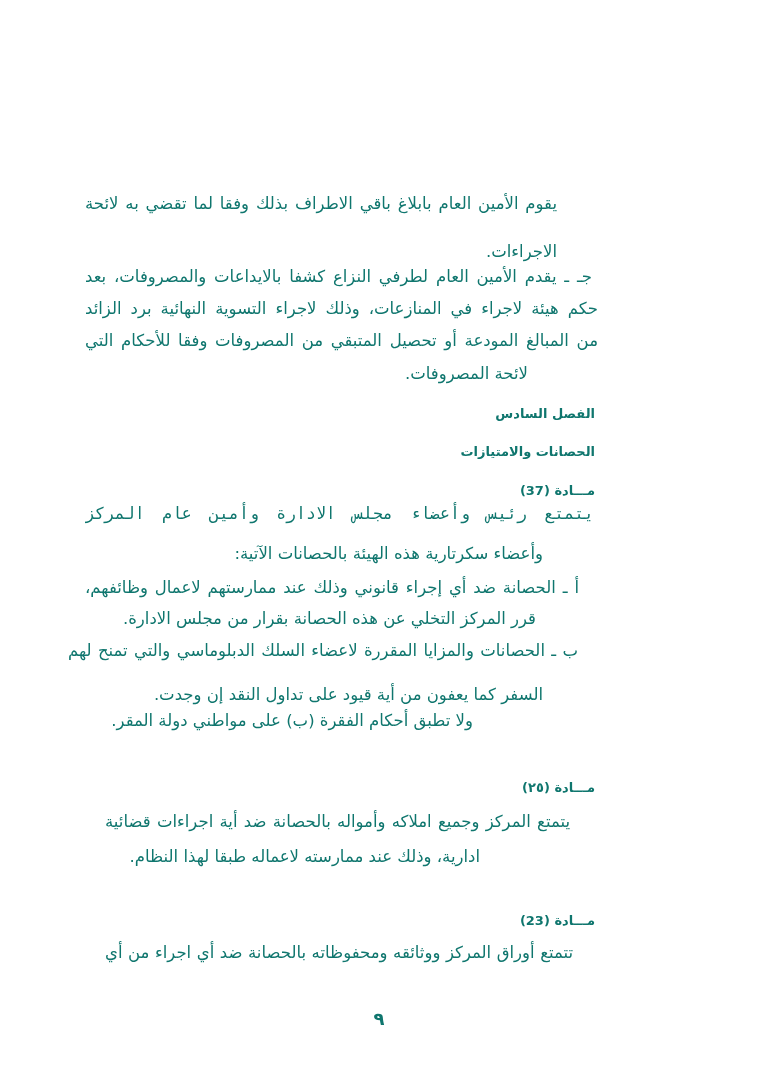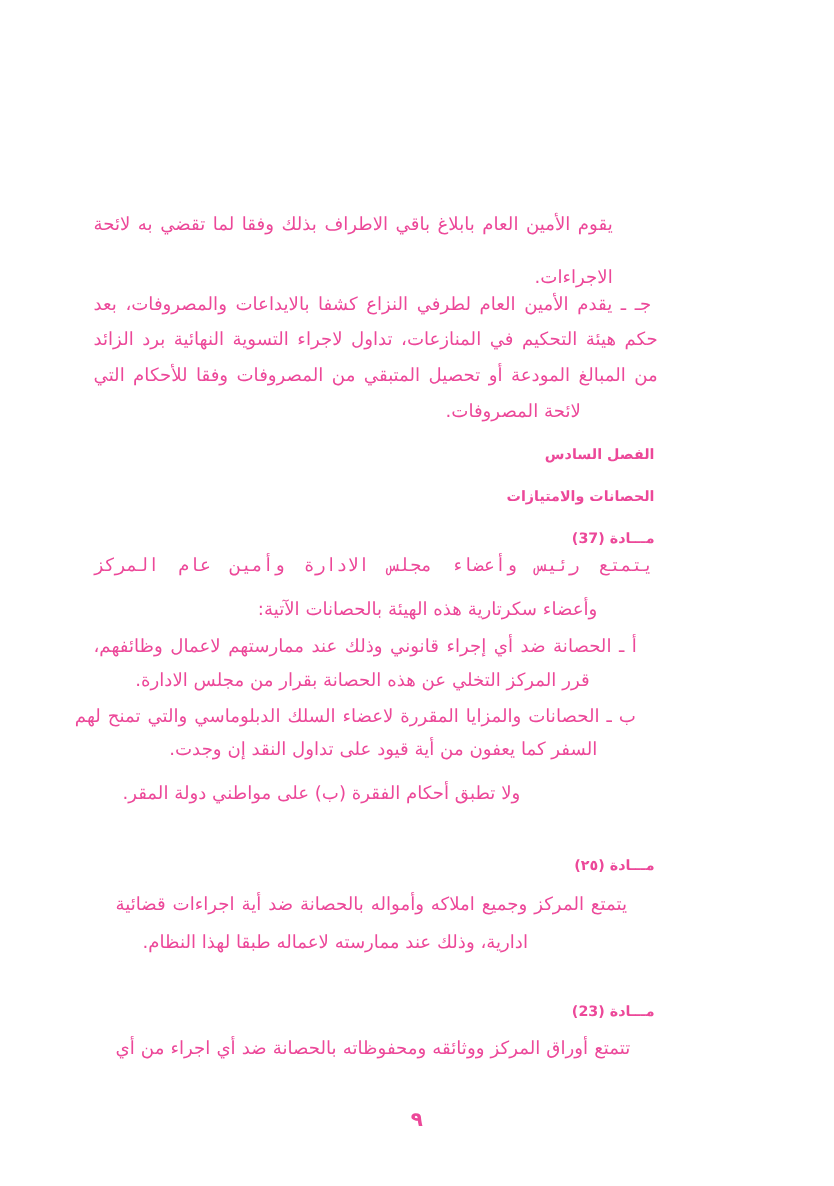--- a/index.html
+++ b/index.html
@@ -7,21 +7,21 @@
     padding: 0;
     background: #ffffff;
   }
   .page {
     position: relative;
     width: 758px;
     height: 1078px;
     background: #ffffff;
     direction: rtl;
     font-family: "DejaVu Sans", sans-serif;
-    color: #ec4899;
+    color: #0f766e;
     overflow: hidden;
     border-radius: 14px;
   }
   .ln {
     position: absolute;
     font-size: 16.5px;
     line-height: 26px;
     white-space: nowrap;
   }
   .jl {
@@ -52,34 +52,34 @@
 </style>
 </head>
 <body>
 
 <div class="page">
 
   <div class="ln jl" style="top:191px; left:85px; right:201px;">يقوم الأمين العام بابلاغ باقي الاطراف بذلك وفقا لما تقضي به لائحة</div>
   <div class="ln" style="top:239px; right:201px;">الاجراءات.</div>
 
   <div class="ln jl" style="top:264px; left:85px; right:166px;">جـ ـ يقدم الأمين العام لطرفي النزاع كشفا بالايداعات والمصروفات، بعد صدور</div>
-  <div class="ln jl" style="top:296px; left:85px; right:160px;">حكم هيئة التحكيم في المنازعات، تداول لاجراء التسوية النهائية برد الزائد</div>
+  <div class="ln jl" style="top:296px; left:85px; right:160px;">حكم هيئة لاجراء في المنازعات، وذلك لاجراء التسوية النهائية برد الزائد</div>
   <div class="ln jl" style="top:328px; left:85px; right:160px;">من المبالغ المودعة أو تحصيل المتبقي من المصروفات وفقا للأحكام التي تنظمها</div>
   <div class="ln" style="top:361px; right:230px;">لائحة المصروفات.</div>
 
   <div class="hd" style="top:401px;">الفصل السادس</div>
   <div class="hd" style="top:439px;">الحصانات والامتيازات</div>
 
   <div class="hd" style="top:478px;">مـــادة (37)</div>
   <div class="ln jl" style="top:502px; left:85px; right:164px;font-family:Liberation Mono, monospace;">يتمتع رئيس وأعضاء مجلس الادارة وأمين عام المركز وأعضاء هيئة التحكيم،</div>
   <div class="ln" style="top:541px; right:215px;">وأعضاء سكرتارية هذه الهيئة بالحصانات الآتية:</div>
   <div class="ln jl" style="top:575px; left:85px; right:179px;">أ ـ الحصانة ضد أي إجراء قانوني وذلك عند ممارستهم لاعمال وظائفهم، الا اذا</div>
   <div class="ln" style="top:606px; right:222px;">قرر المركز التخلي عن هذه الحصانة بقرار من مجلس الادارة.</div>
   <div class="ln jl" style="top:638px; left:68px; right:180px;">ب ـ الحصانات والمزايا المقررة لاعضاء السلك الدبلوماسي والتي تمنح لهم بمناسبة</div>
-  <div class="ln" style="top:668px; right:215px;">السفر كما يعفون من أية قيود على تداول النقد إن وجدت.</div>
+  <div class="ln" style="top:682px; right:215px;">السفر كما يعفون من أية قيود على تداول النقد إن وجدت.</div>
   <div class="ln" style="top:708px; right:285px;">ولا تطبق أحكام الفقرة (ب) على مواطني دولة المقر.</div>
 
   <div class="hd" style="top:775px;">مـــادة (٢٥)</div>
   <div class="ln jl" style="top:809px; left:105px; right:188px;">يتمتع المركز وجميع املاكه وأمواله بالحصانة ضد أية اجراءات قضائية أو</div>
   <div class="ln" style="top:844px; right:278px;">ادارية، وذلك عند ممارسته لاعماله طبقا لهذا النظام.</div>
 
   <div class="hd" style="top:908px;">مـــادة (23)</div>
   <div class="ln jl" style="top:940px; left:105px; right:185px;">تتمتع أوراق المركز ووثائقه ومحفوظاته بالحصانة ضد أي اجراء من أي نوع.</div>
 
   <div class="pagenum" style="top:1008px;">٩</div>

